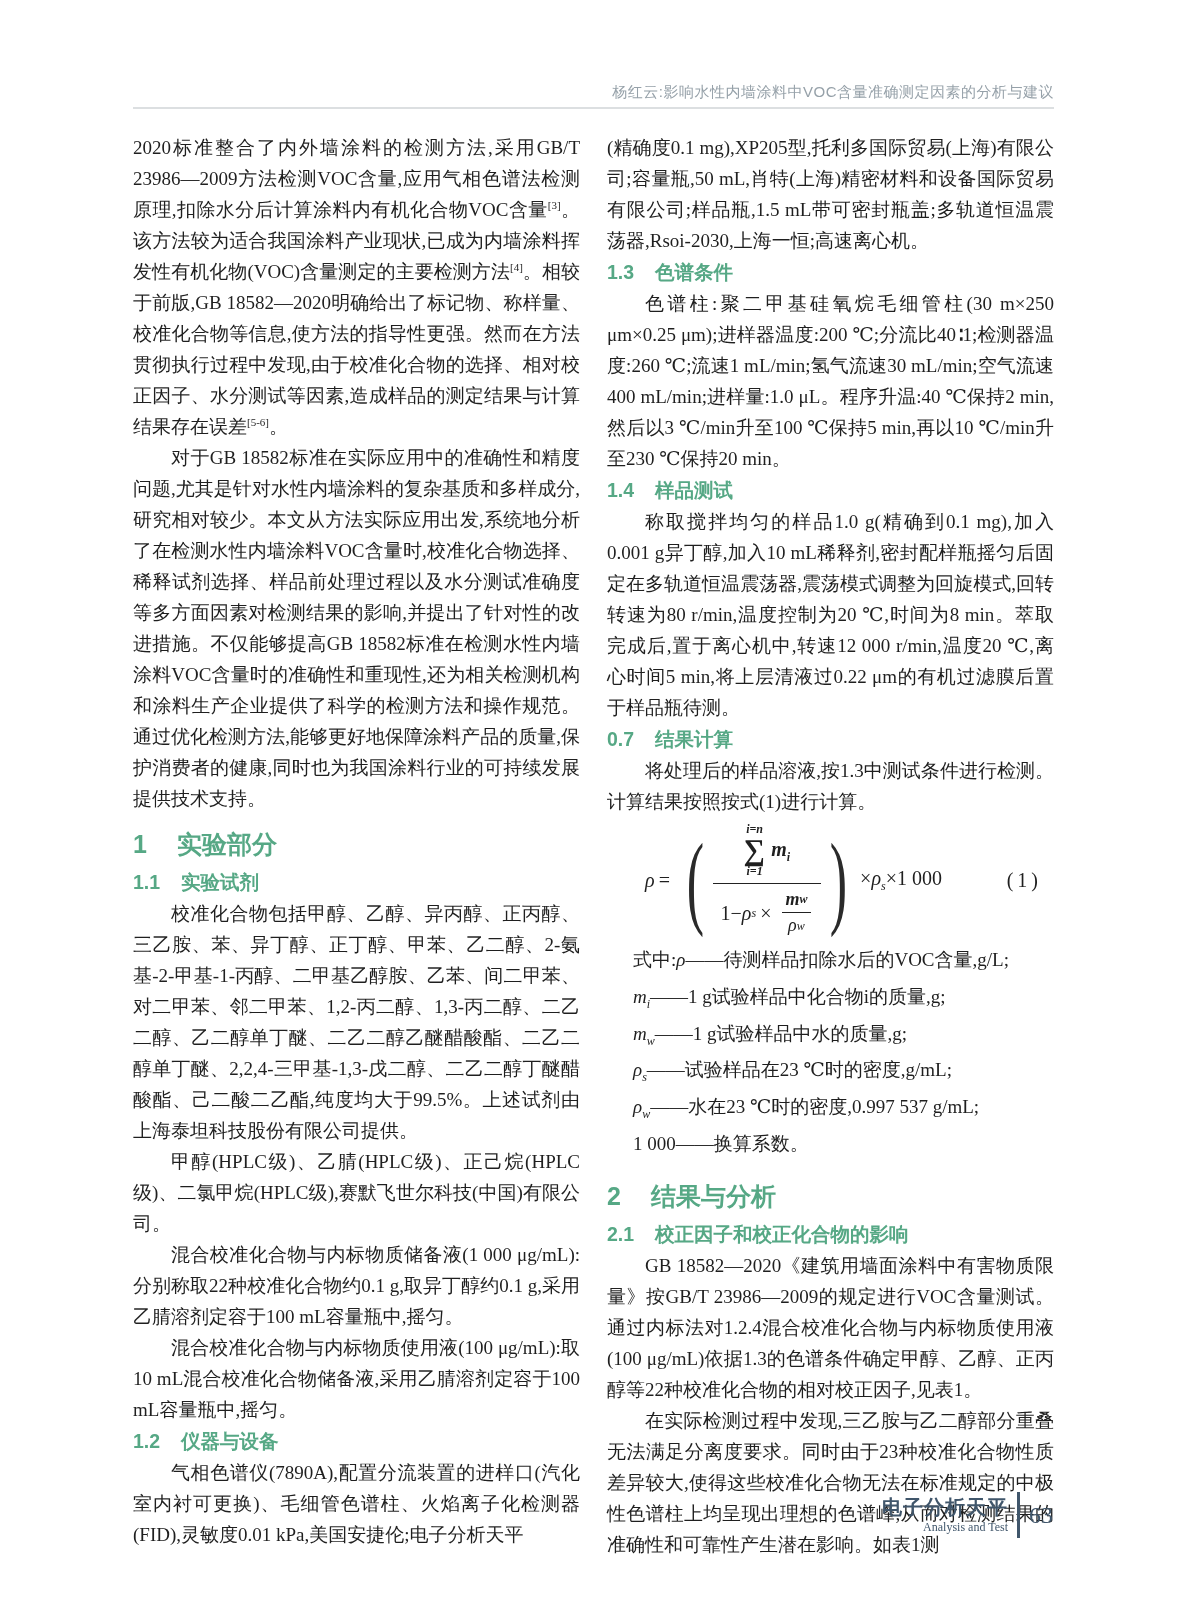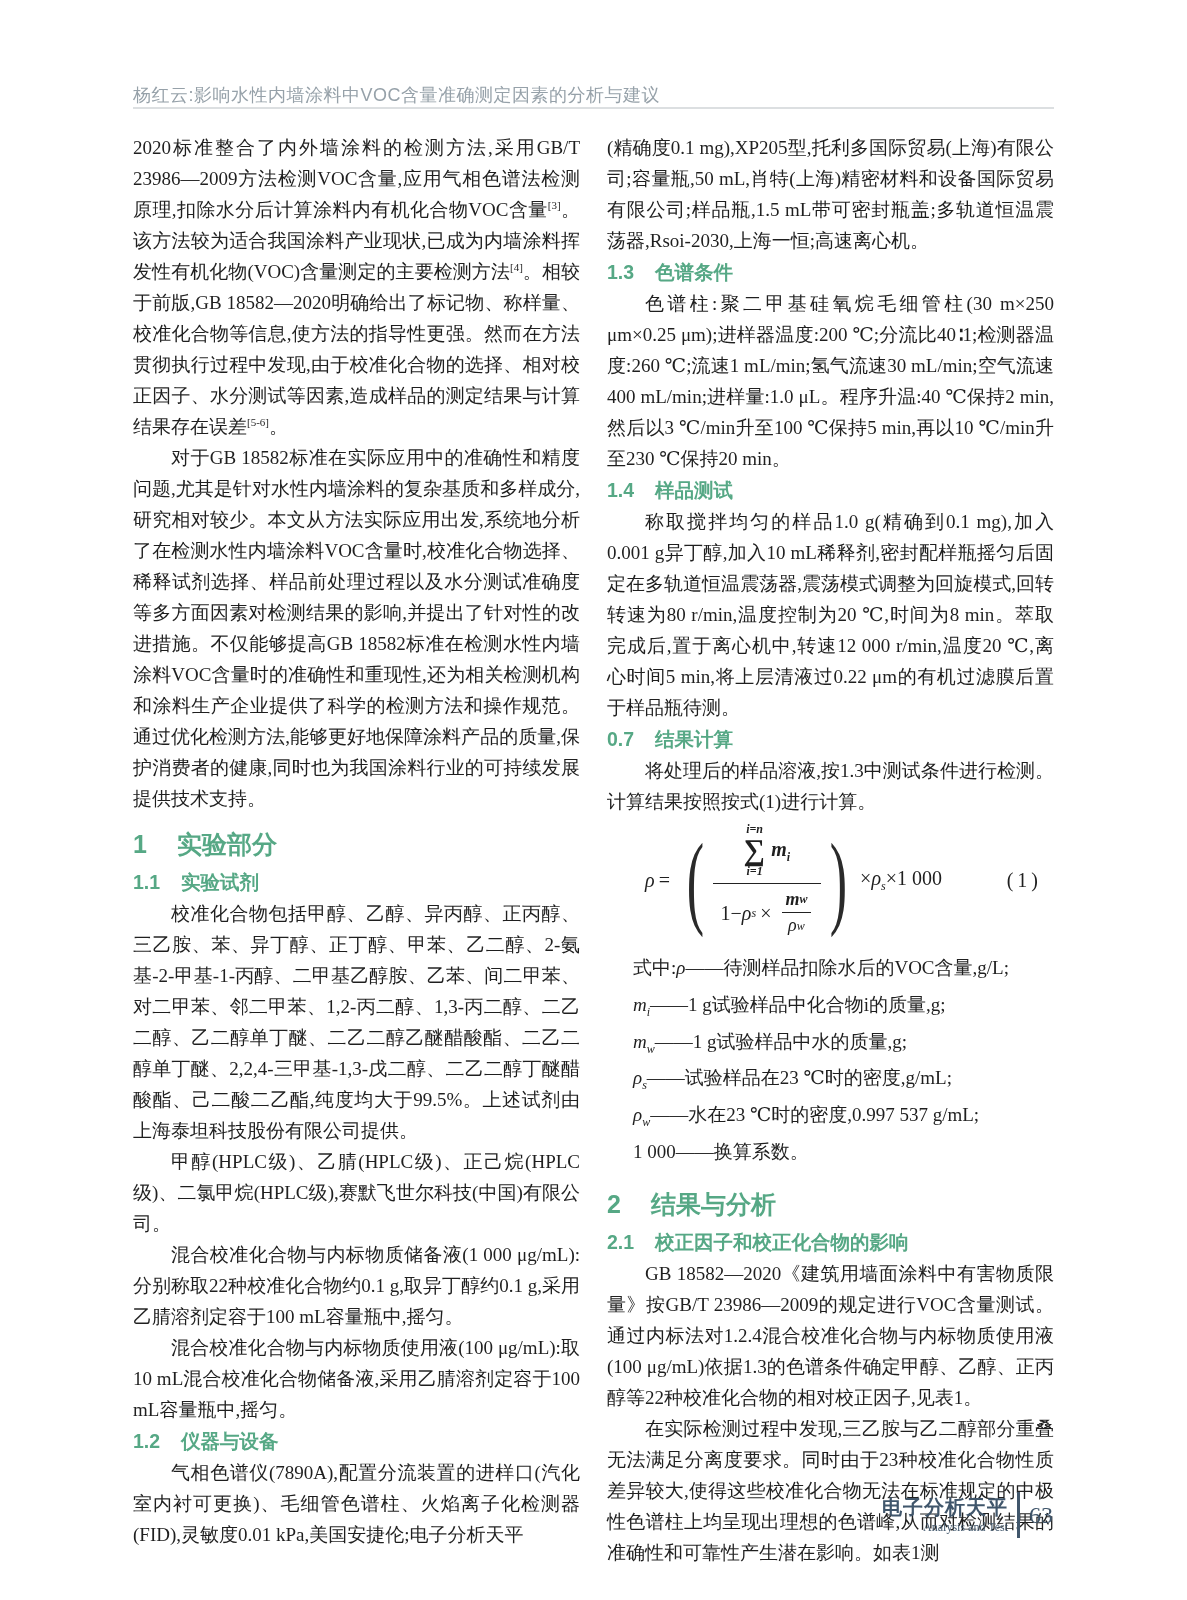--- a/index.html
+++ b/index.html
@@ -8,22 +8,22 @@
     width:1187px;height:1600px;
     margin:0 auto;
     background:#ffffff;
     overflow:hidden;
     font-family:"Liberation Serif","DejaVu Serif",serif;
     color:#1f1f1f;
   }
   
   .running-head{
     position:absolute;top:83px;left:133px;width:921px;
-    text-align:left;
-    font-size:18px;letter-spacing:.5px;
+    text-align:right;
+    font-size:15px;letter-spacing:.5px;
     color:var(--header_gray,#96a1a9);
     font-family:"Liberation Sans","DejaVu Sans",sans-serif;
   }
   .head-rule{
     position:absolute;top:107px;left:133px;width:921px;height:2px;
     background:var(--rule_gray,#dcdfe1);
   }
   
   .col{
     position:absolute;top:132px;width:447px;
@@ -66,21 +66,21 @@
   .frac.inner{margin-left:4px;font-size:18px;}
   .frac.inner>.num{padding:0 6px 2px;}
   .frac.inner>.den{padding:2px 6px 0;}
   .sum{display:inline-flex;flex-direction:column;align-items:center;margin-right:6px;}
   .sum .lim{font-size:12px;font-style:italic;line-height:1.1;}
   .sum .sigma{font-size:30px;line-height:.95;font-style:normal;}
   .mul{margin:0 4px;}
   .tail{margin-left:4px;white-space:nowrap;}
   .eqnum{position:absolute;right:12px;top:50%;transform:translateY(-50%);letter-spacing:4px;}
   
-  .where{padding-left:26px;font-size:19px;line-height:30px;margin:16px 0 6px;text-align:left;}
+  .where{padding-left:26px;font-size:19px;line-height:30px;margin:8px 0 6px;text-align:left;}
   .where-row{white-space:nowrap;}
   
   .footer{
     position:absolute;top:1492px;right:134px;
     display:flex;align-items:center;
     color:var(--footer_slate,#40566b);
   }
   .footer-labels{display:flex;flex-direction:column;align-items:flex-end;margin-right:9px;}
   .footer-cn{
     font-family:"Liberation Sans","DejaVu Sans",sans-serif;

